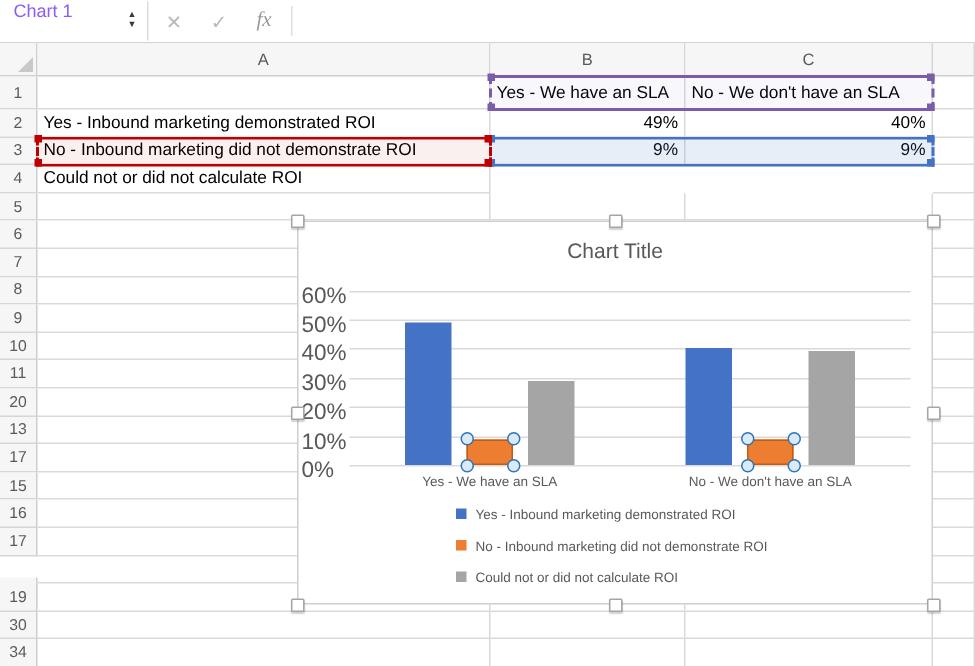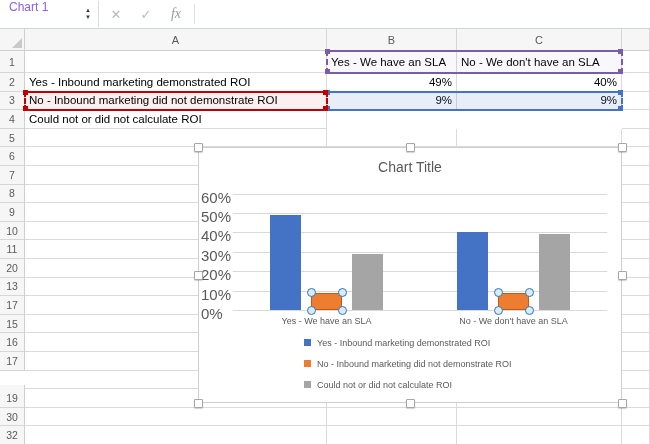--- a/index.html
+++ b/index.html
@@ -110,21 +110,21 @@
       <div class="rowhdr" style="top: 211.4px; height: 18.6px;">11</div>
       <div class="rowhdr" style="top: 230px; height: 18.6px;">20</div>
       <div class="rowhdr" style="top: 248.6px; height: 18.6px;">13</div>
       <div class="rowhdr" style="top: 267.2px; height: 18.6px;">17</div>
       <div class="rowhdr" style="top: 285.8px; height: 18.6px;">15</div>
       <div class="rowhdr" style="top: 304.4px; height: 18.6px;">16</div>
       <div class="rowhdr" style="top: 323px; height: 18.6px;">17</div>
       <div class="rowhdr" style="top: 356px; height: 18.6px;">18</div>
       <div class="rowhdr" style="top: 360.2px; height: 18.6px;">19</div>
       <div class="rowhdr" style="top: 378.8px; height: 18.6px;">30</div>
-      <div class="rowhdr" style="top: 397.4px; height: 18.6px;">32</div>
+      <div class="rowhdr" style="top: 397.4px; height: 18.6px;">34</div>
       <div class="cell" style="left: 25px; width: 302px; top: 22px; height: 22px;"></div>
       <div class="cell" style="left: 327px; width: 130px; top: 22px; height: 22px;">Yes - We have an SLA</div>
       <div class="cell" style="left: 457px; width: 165px; top: 22px; height: 22px;">No - We don't have an SLA</div>
       <div class="cell" style="left: 622px; width: 28px; top: 22px; height: 22px;"></div>
       <div class="cell" style="left: 25px; width: 302px; top: 44px; height: 18.6px;">Yes - Inbound marketing demonstrated ROI</div>
       <div class="cell right" style="left: 327px; width: 130px; top: 44px; height: 18.6px;">49%</div>
       <div class="cell right" style="left: 457px; width: 165px; top: 44px; height: 18.6px;">40%</div>
       <div class="cell" style="left: 622px; width: 28px; top: 44px; height: 18.6px;"></div>
       <div class="cell" style="left: 25px; width: 302px; top: 62.6px; height: 18.6px;">No - Inbound marketing did not demonstrate ROI</div>
       <div class="cell right" style="left: 327px; width: 130px; top: 62.6px; height: 18.6px;">9%</div>

